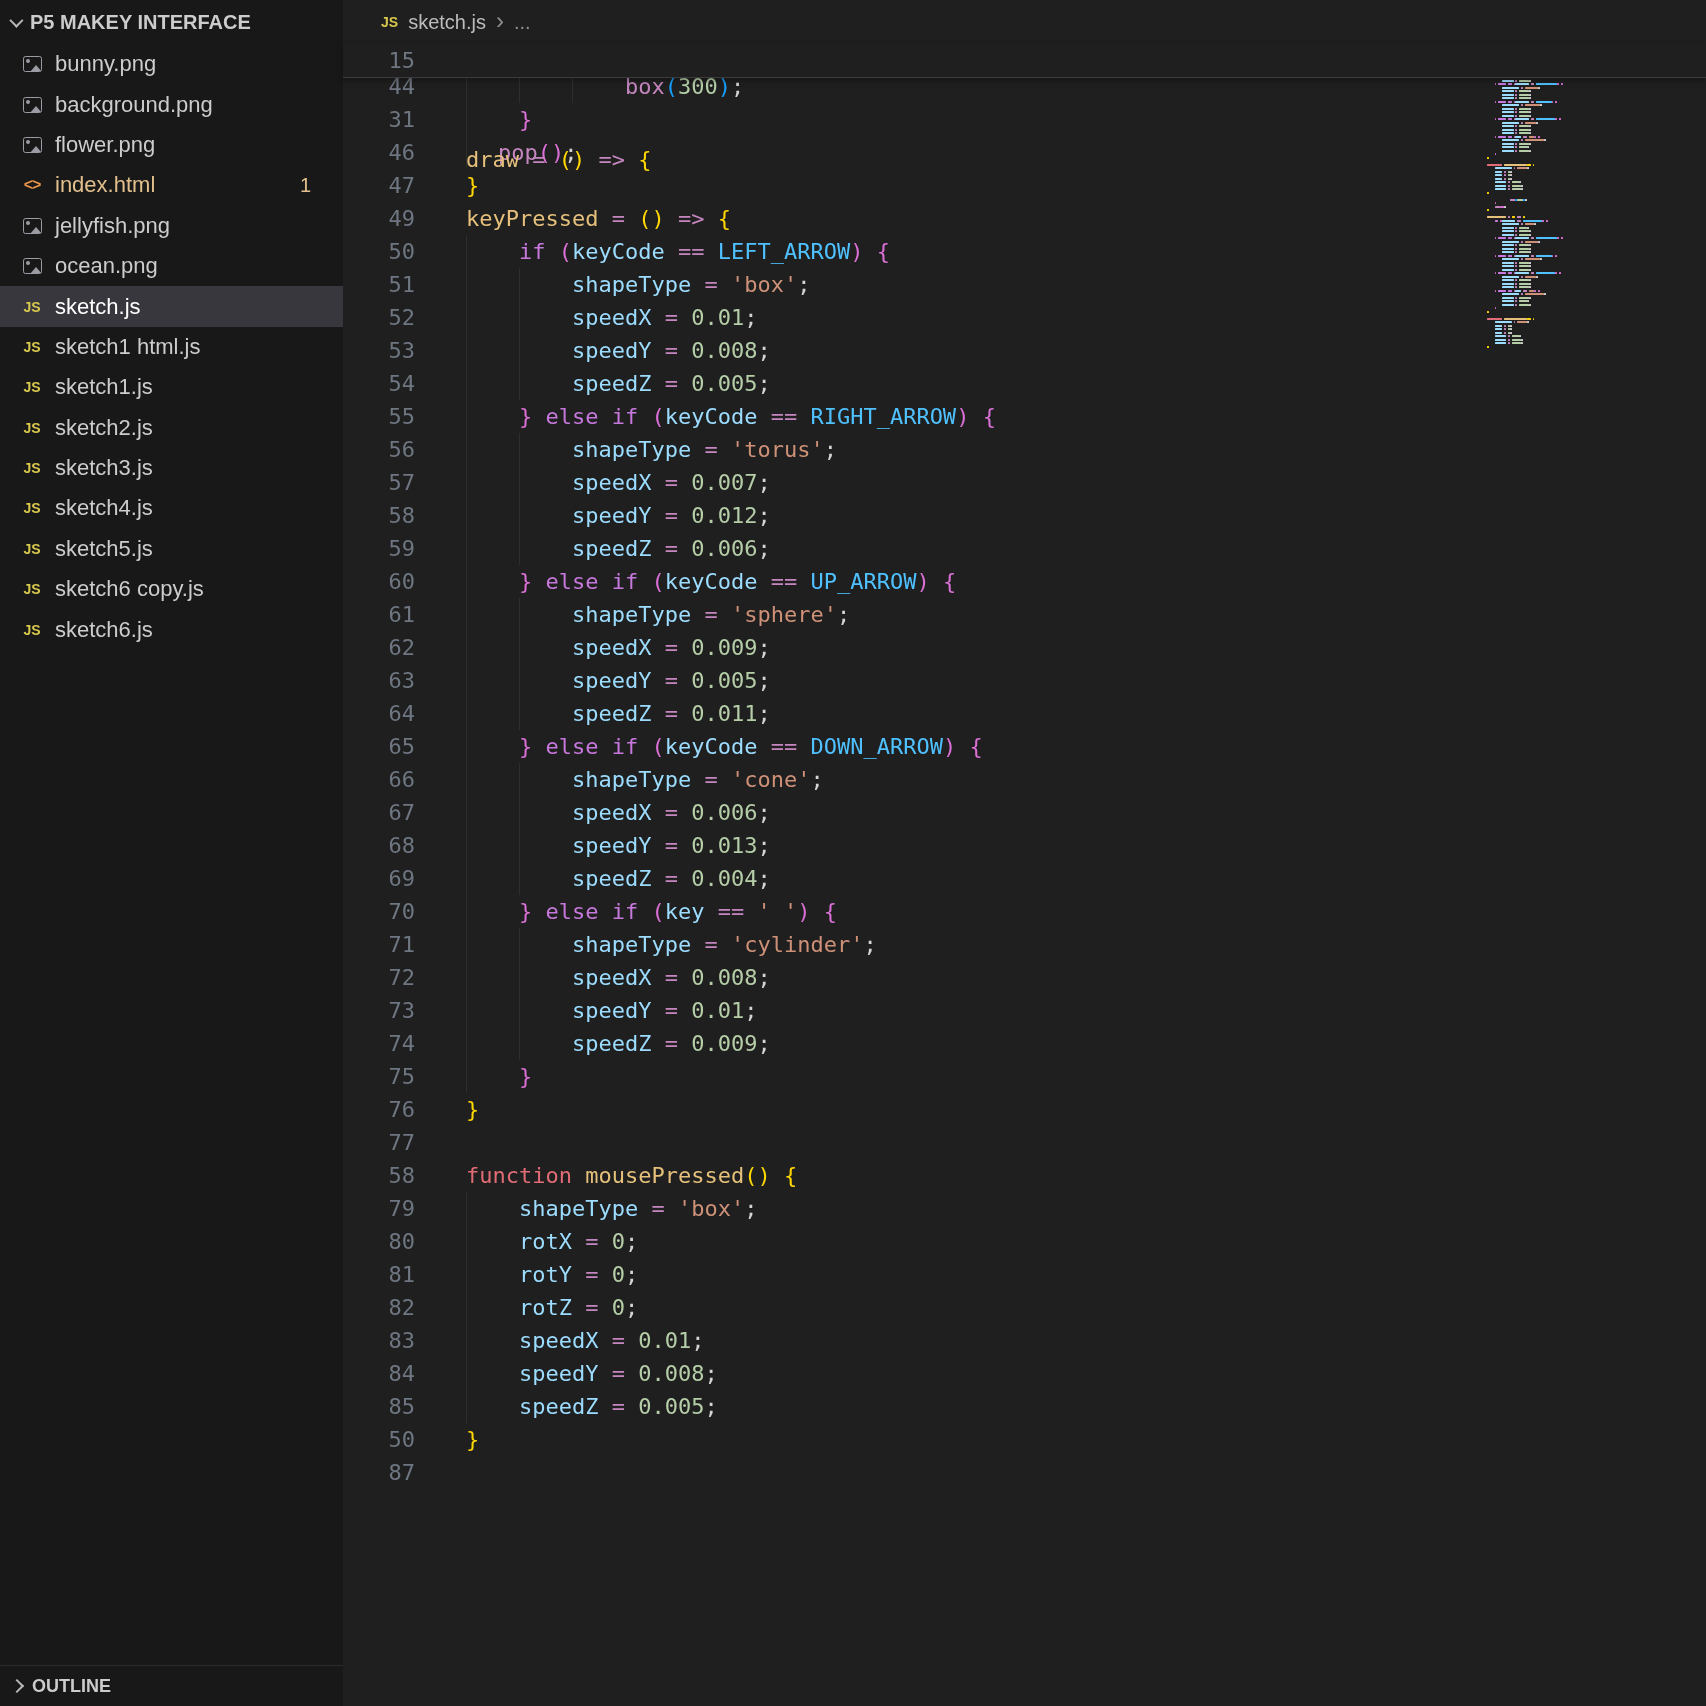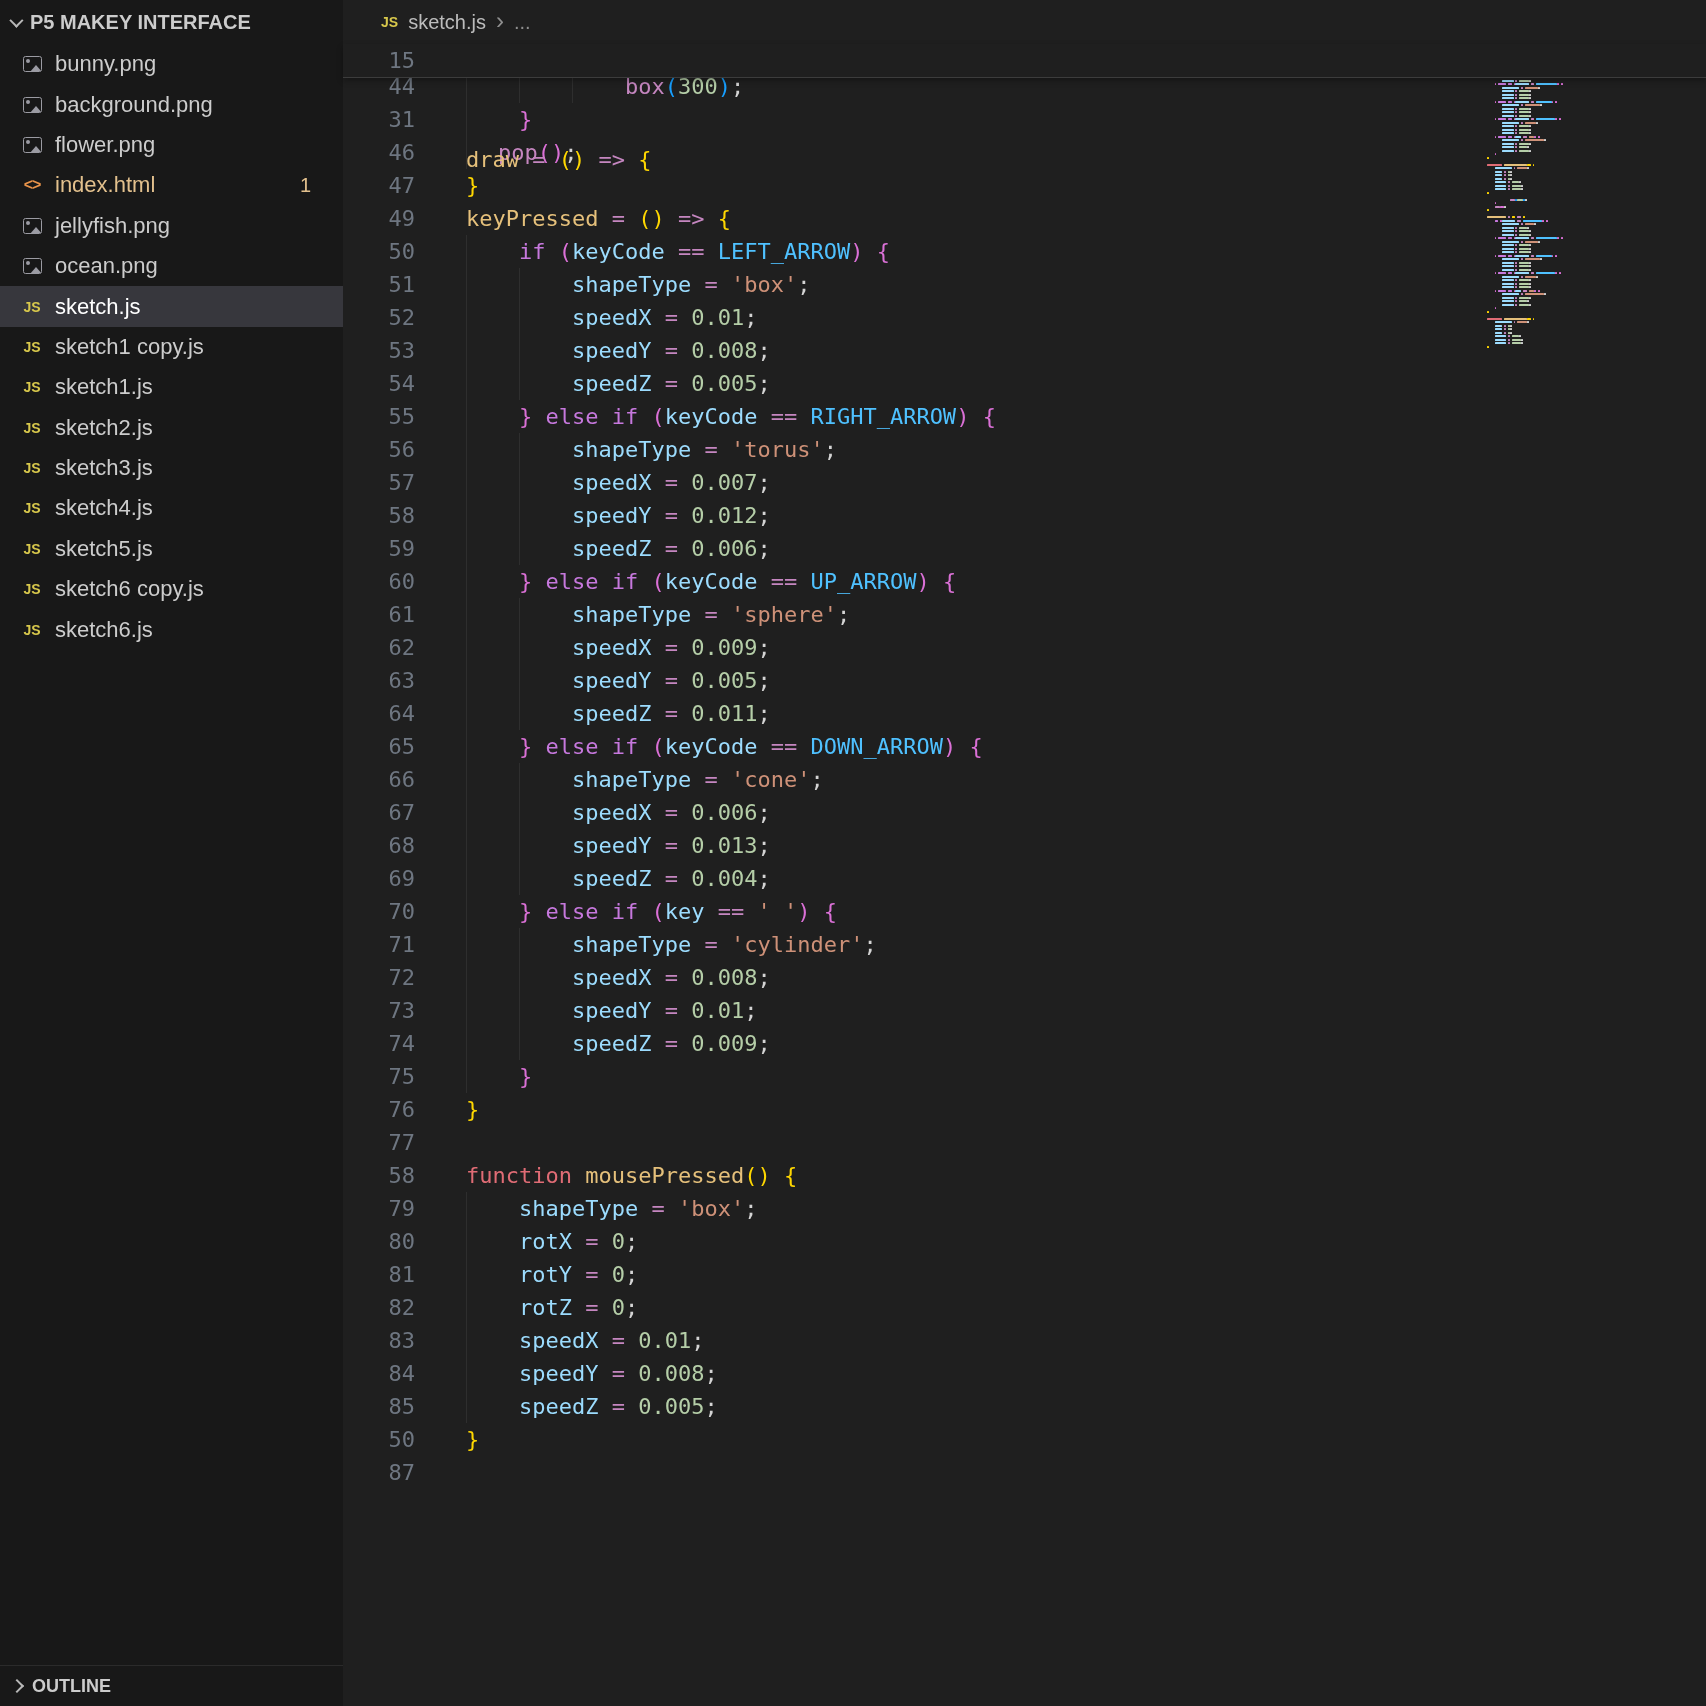--- a/index.html
+++ b/index.html
@@ -92,21 +92,21 @@
           <span class="fi-image-box"></span>
         </span>
         <span class="fname">ocean.png</span>
       </div>
       <div class="frow sel">
         <span class="fi fi-js">JS</span>
         <span class="fname">sketch.js</span>
       </div>
       <div class="frow">
         <span class="fi fi-js">JS</span>
-        <span class="fname">sketch1 copy.js</span>
+        <span class="fname">sketch1 html.js</span>
       </div>
       <div class="frow">
         <span class="fi fi-js">JS</span>
         <span class="fname">sketch1.js</span>
       </div>
       <div class="frow">
         <span class="fi fi-js">JS</span>
         <span class="fname">sketch2.js</span>
       </div>
       <div class="frow">

